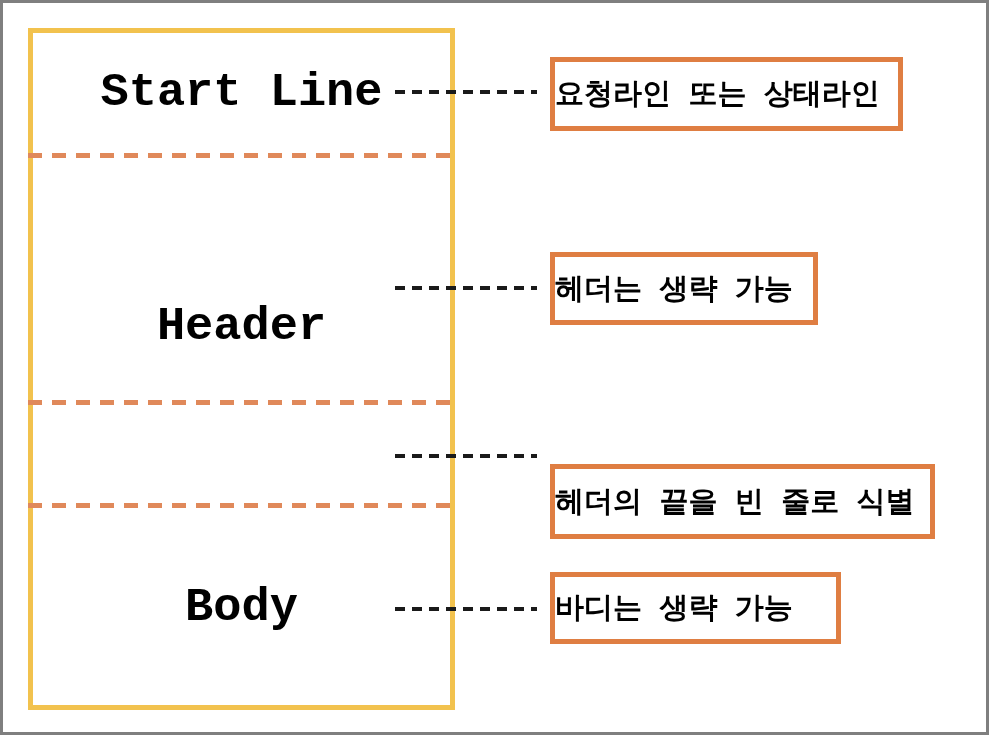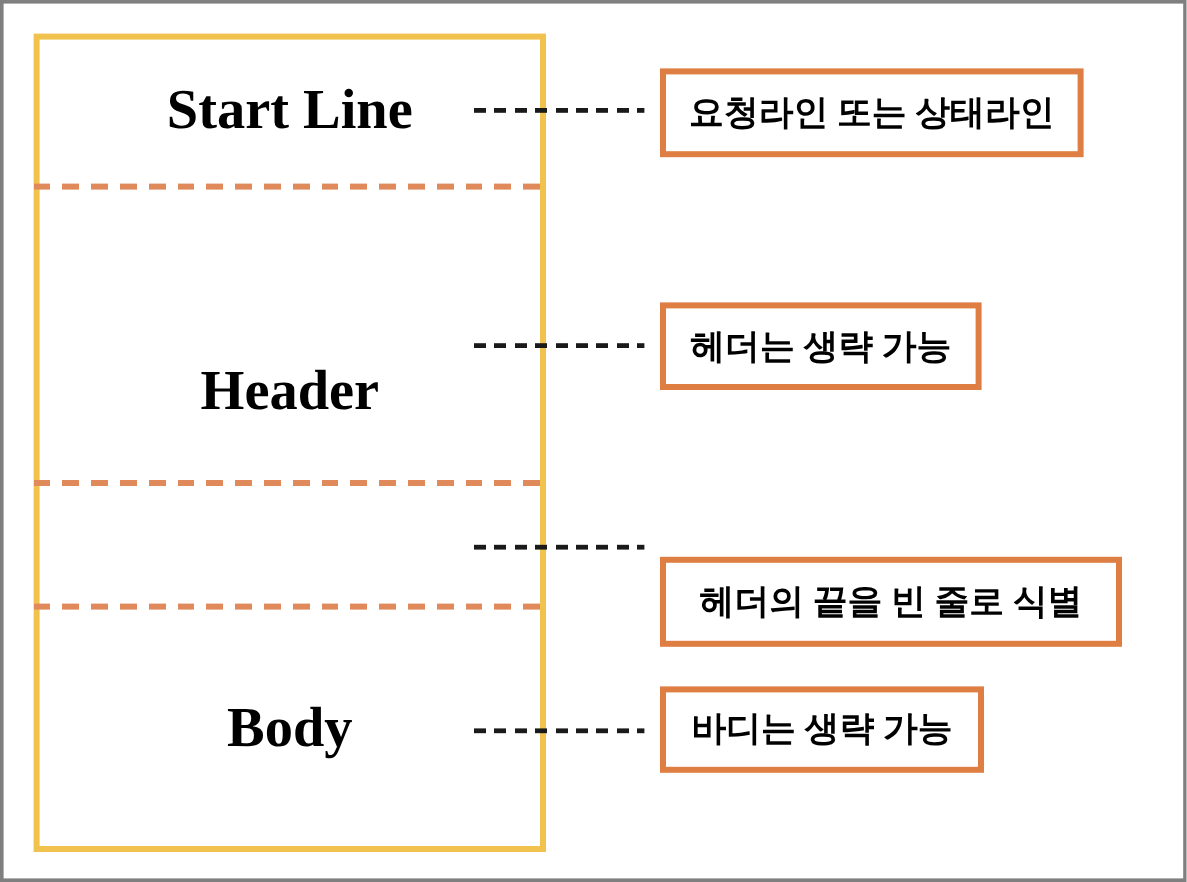--- a/index.html
+++ b/index.html
@@ -9,21 +9,21 @@
     --divider-dash:#E0895A;
     --note-box-border:#DF7E42;
     --connector-dash:#1A1A1A;
     --text:#000000;
   }
   html,body{margin:0;padding:0;background:#fff;}
   .canvas{
     position:relative;
     width:989px;height:735px;
     background:var(--background);
-    font-family:Liberation Serif, serif;
+    font-family:Liberation Mono, monospace;
     overflow:hidden;
   }
   .frame{
     position:absolute;inset:0;
     border:3px solid var(--frame);
     pointer-events:none;
     box-sizing:border-box;
   }
   .main-box{
     position:absolute;
@@ -66,30 +66,30 @@
   .connector.c1{top:90px;}
   .connector.c2{top:286px;}
   .connector.c3{top:454px;}
   .connector.c4{top:607px;}
   .note-box{
     position:absolute;
     left:550px;
     border:5px solid var(--note-box-border);
     box-sizing:border-box;
     background:var(--background);
-    display:flex;align-items:center;justify-content:center;
+    display:flex;align-items:center;justify-content:flex-start;
     font-size:29px;
     font-weight:600;
     color:var(--text);
     white-space:nowrap;
   }
   .note-box.n1{top:57px;width:353px;height:74px;}
   .note-box.n2{top:252px;width:268px;height:73px;}
   .note-box.n3{top:418px;width:385px;height:75px;margin-top:46px;}
-  .note-box.n4{top:572px;width:270px;height:72px;}
+  .note-box.n4{top:572px;width:291px;height:72px;}
 </style>
 </head>
 <body>
 
 <div class="canvas">
 
   <div class="main-box"></div>
 
   <div class="divider d1"></div>
   <div class="divider d2"></div>

